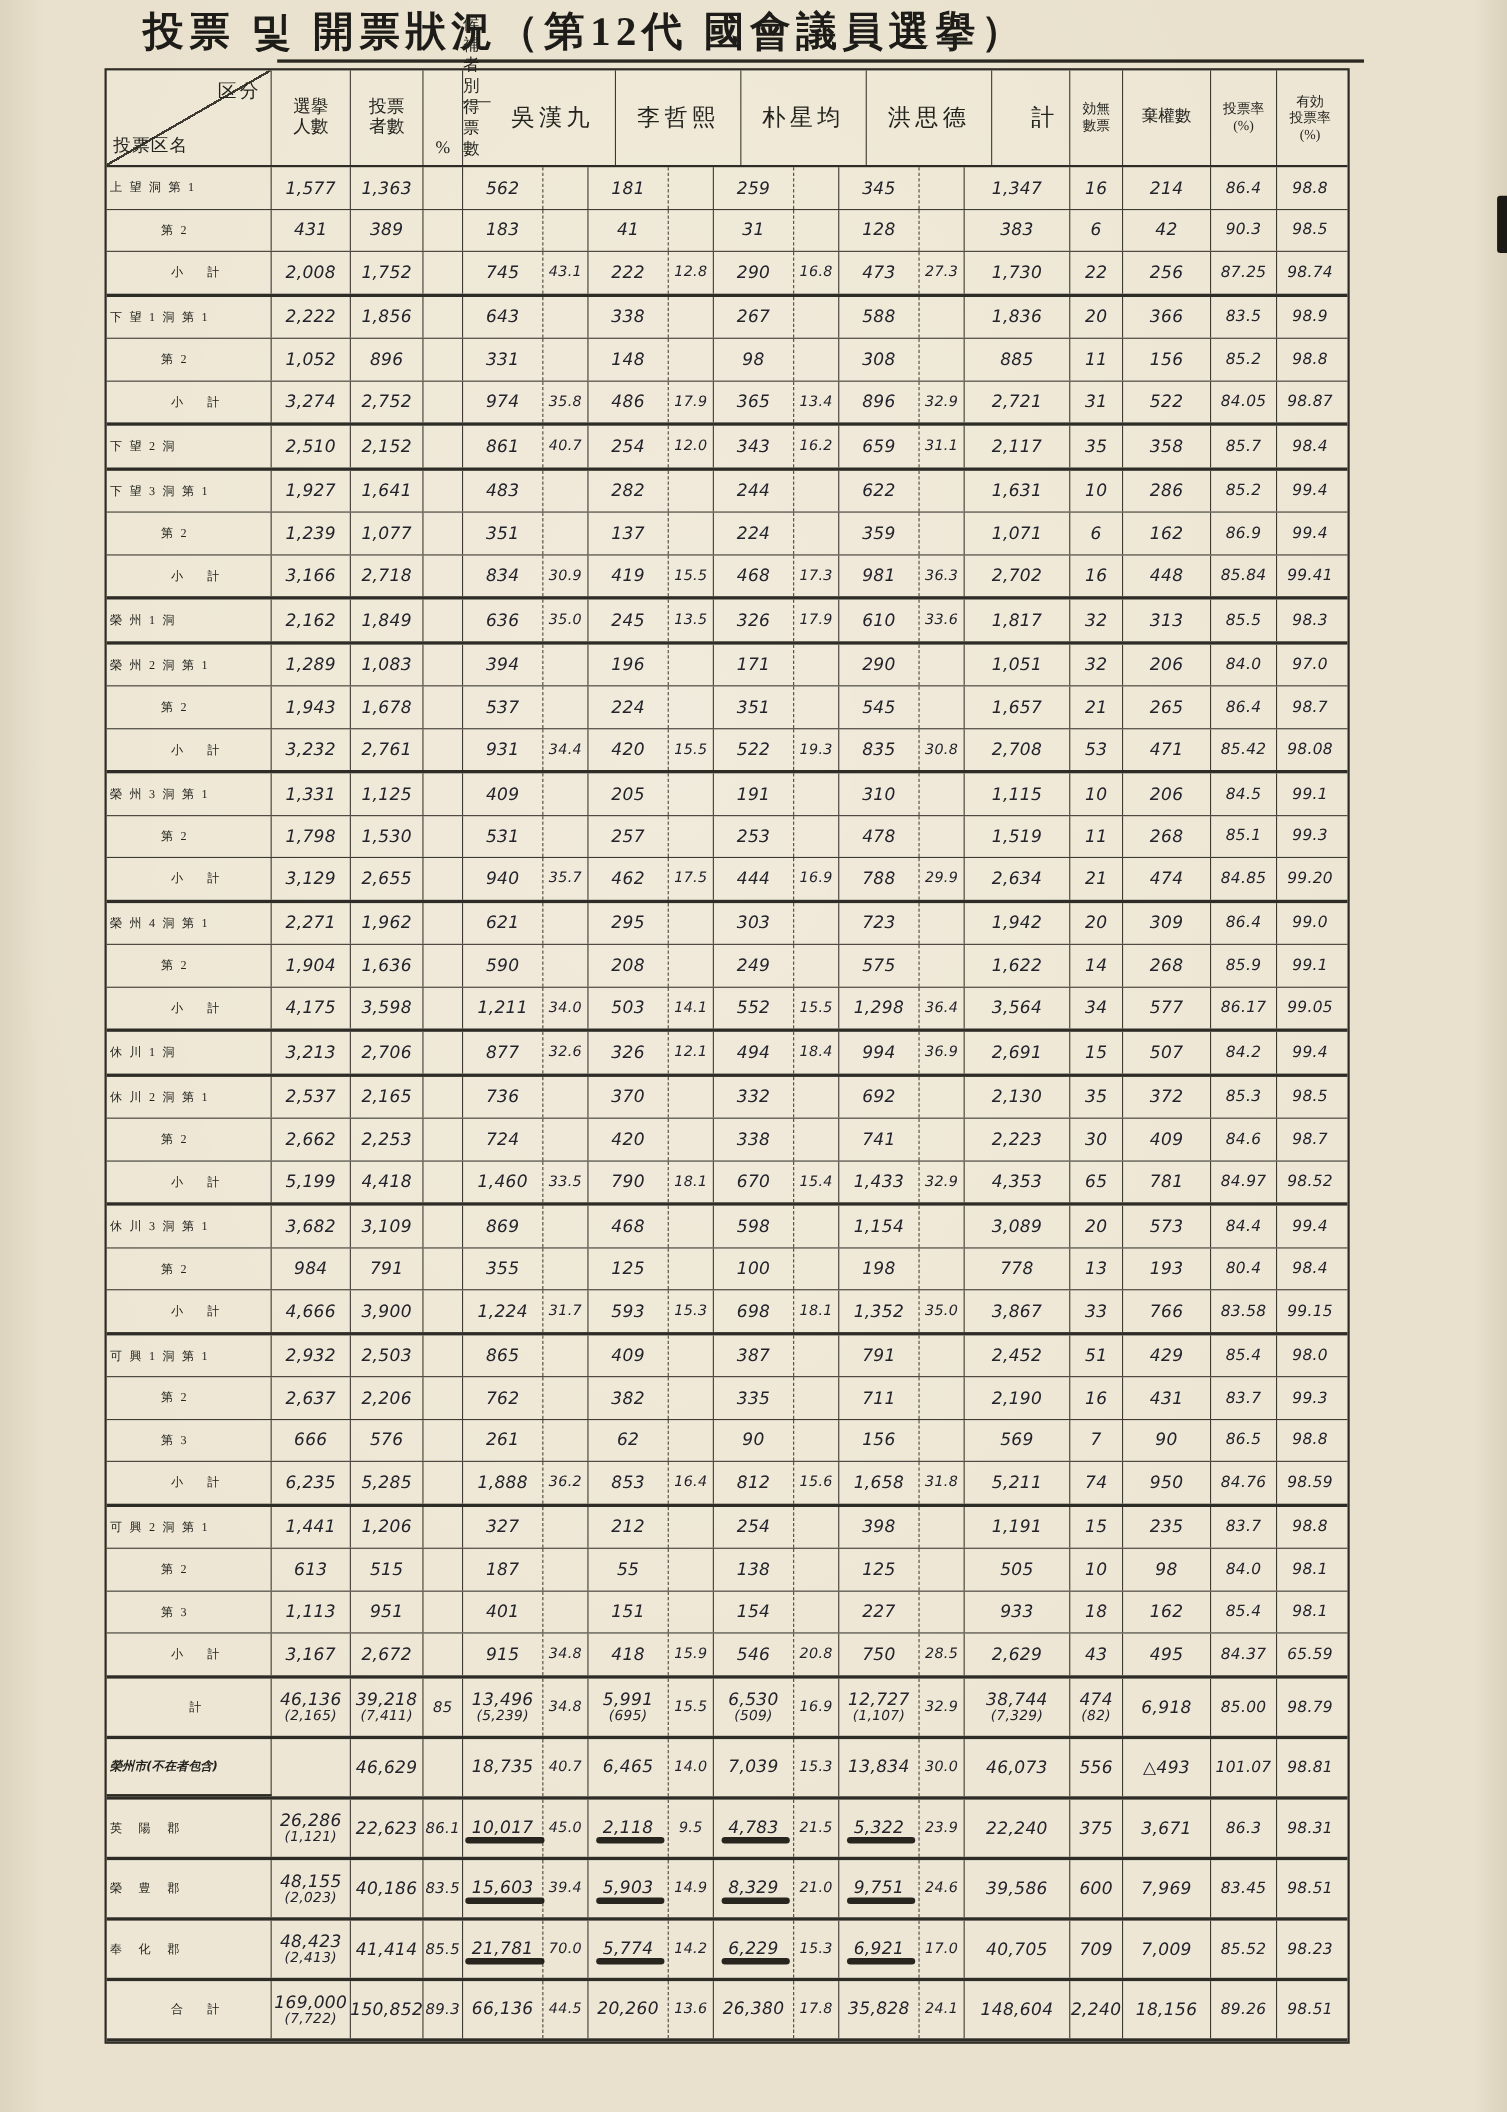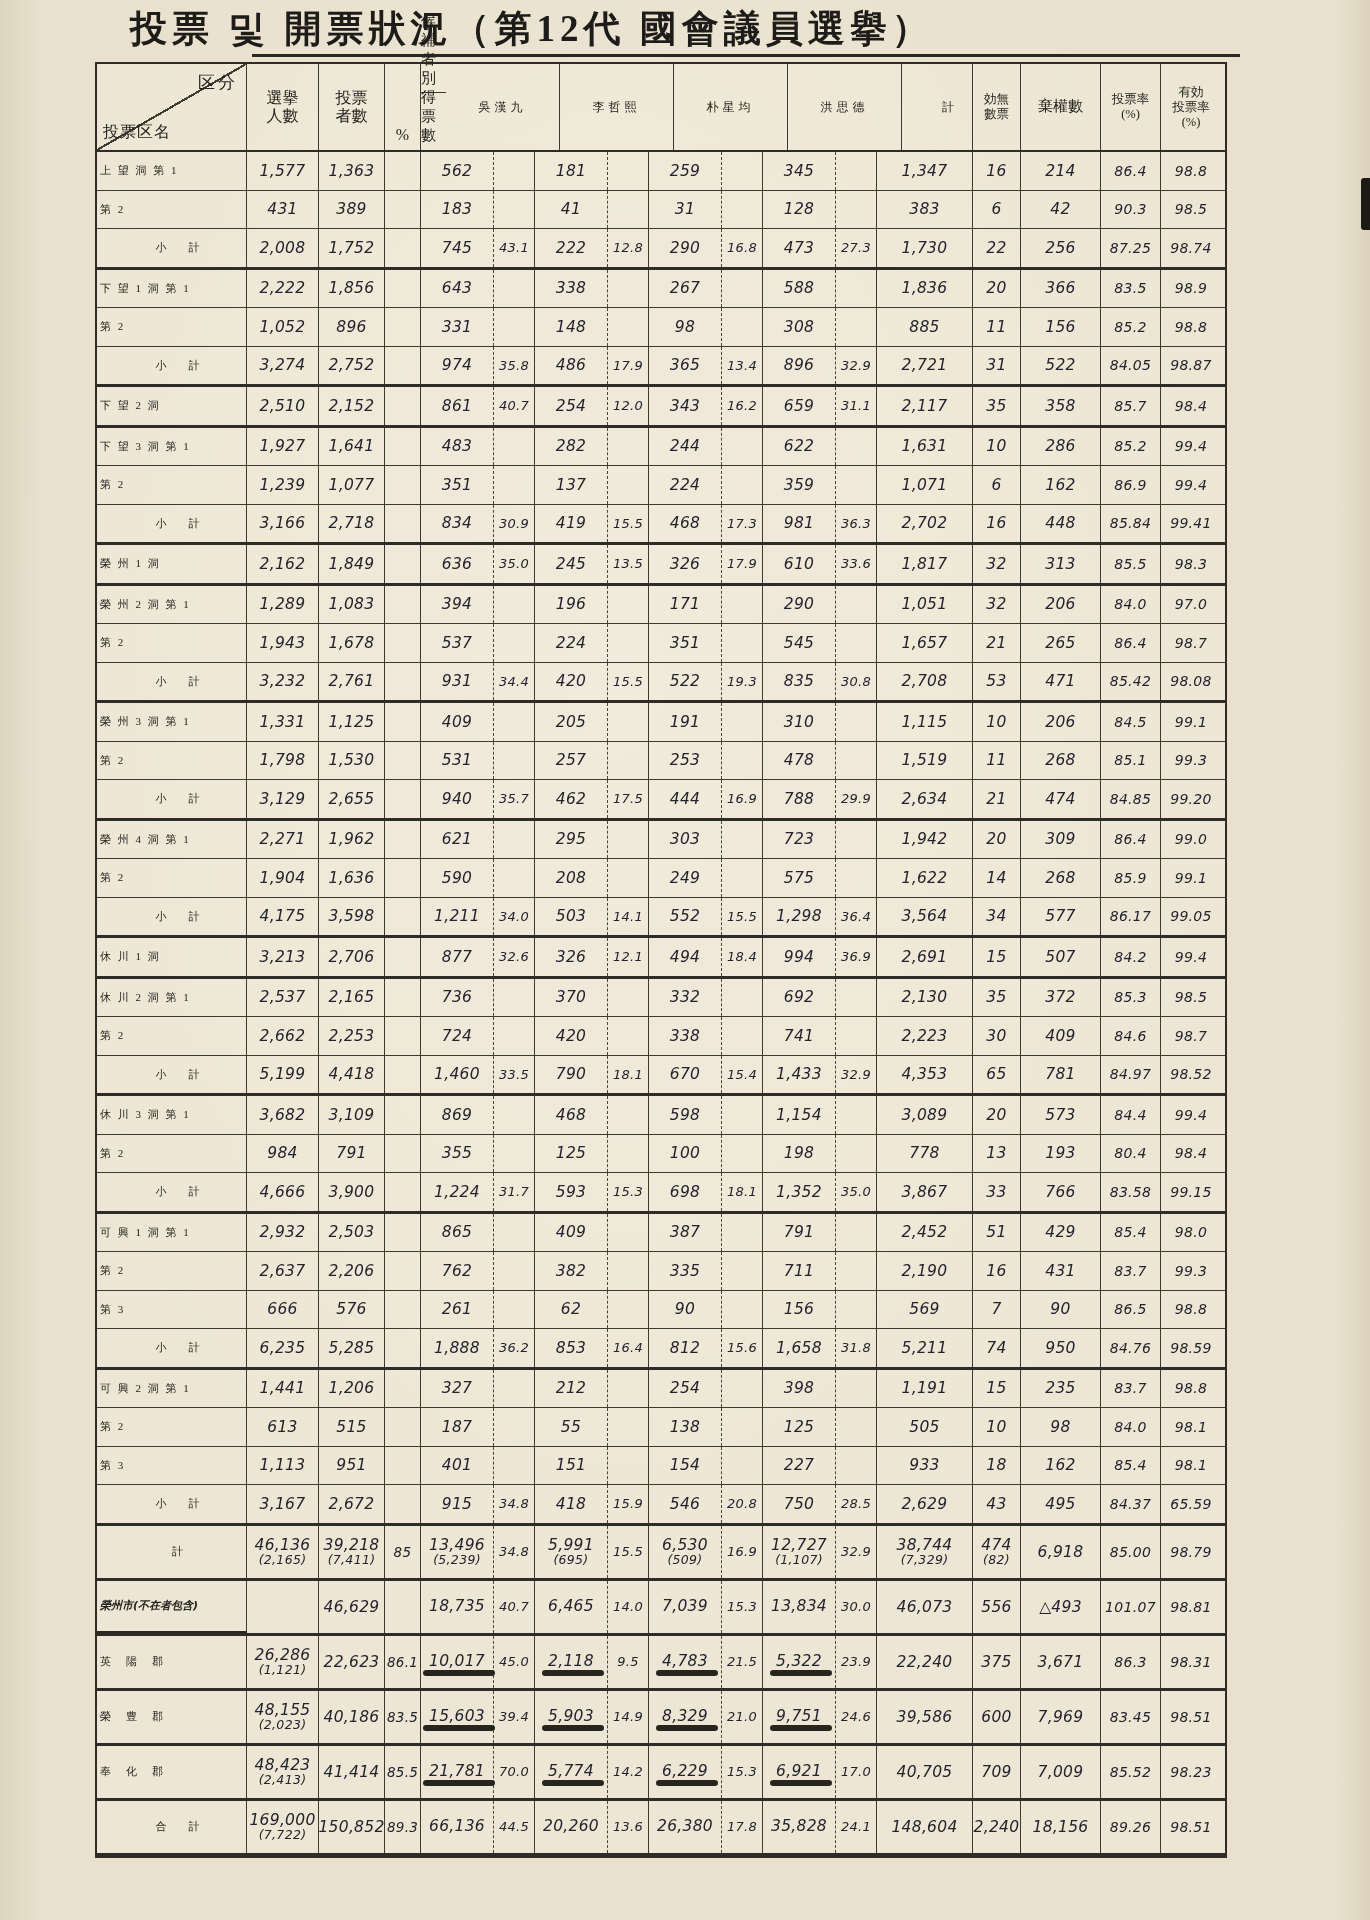--- a/index.html
+++ b/index.html
@@ -38,32 +38,32 @@
   .hc{display:flex;flex-direction:column;align-items:center;justify-content:center;font-size:16px;line-height:1.15;}
   #corner{width:150px;position:relative;
     background:linear-gradient(to bottom right, rgba(0,0,0,0) 49.3%, #3d3a32 49.3%, #3d3a32 50.7%, rgba(0,0,0,0) 50.7%);}
   #corner .tr-lab{position:absolute;top:7px;right:8px;font-size:17px;letter-spacing:3px;}
   #corner .bl-lab{position:absolute;bottom:7px;left:6px;font-size:16px;letter-spacing:1px;}
   .w-e{width:72px}.w-v{width:66px}.w-p{width:36px}
   .w-cand{width:114px}.w-t{width:96px}.w-inv{width:48px}.w-ab{width:80px}.w-tr{width:60px}.w-va{width:60px;border-right:none!important}
   #cgroup{width:552px;display:flex;flex-direction:row;}
   #cgroup-top{height:28px;display:flex;align-items:center;justify-content:center;font-size:15px;letter-spacing:10px;border-bottom:1px solid #3d3a32;}
   #cgroup-bot{flex:1;display:flex;}
-  .cand-name{display:flex;align-items:center;justify-content:center;font-size:12px;letter-spacing:4px;}
+  .cand-name{display:flex;align-items:center;justify-content:center;font-size:21px;letter-spacing:4px;}
   .small-hc{font-size:12.5px;line-height:1.2;}
   #pct-col-head{justify-content:flex-end;padding-bottom:6px;}
   
   .trow{display:flex;min-height:37.5px;border-bottom:1.5px solid #3d3a32;align-items:stretch;}
   .trow.end{border-bottom:3.5px solid #2e2c26;}
   .trow.tall{min-height:52px;}
   .c{display:flex;align-items:center;justify-content:center;padding:1px 3px;font-size:15.5px;}
   .c.stack{flex-direction:column;line-height:1.05;}
   .sub2{display:block;font-size:12.5px;}
   .name{width:150px;justify-content:flex-start;font-size:11px;letter-spacing:2px;white-space:nowrap;overflow:visible;z-index:2;}
-  .trow.subr .name{justify-content:flex-start;padding-right:28px;}
+  .trow.subr .name{justify-content:center;padding-right:28px;}
   .trow.st .name{justify-content:center;letter-spacing:0;padding-left:15px;}
   .e{width:72px}.v{width:66px}.p{width:36px;font-size:13.5px}
   .cand{width:114px;padding:0;display:flex;align-items:stretch;}
   .cnt{flex:1;display:flex;flex-direction:column;align-items:center;justify-content:center;line-height:1.05;}
   .pc{width:40px;border-left:1.5px dashed #4a463c;display:flex;align-items:center;justify-content:center;font-size:13px;}
   .t{width:96px}.inv{width:48px}.ab{width:80px}.tr-c{width:60px;font-size:14px}.va{width:60px;border-right:none!important;font-size:14px}
   .smudge .cnt .mainv{position:relative;}
   .smudge .cnt .mainv::after{content:"";position:absolute;left:-6px;right:-10px;bottom:-6px;height:6px;background:#17150f;border-radius:3px;opacity:.92;}
   .trow.city .name{font-family:"DejaVu Sans",sans-serif;font-style:italic;font-weight:bold;letter-spacing:0;border-bottom:2px solid #2a2820;}
 </style>

